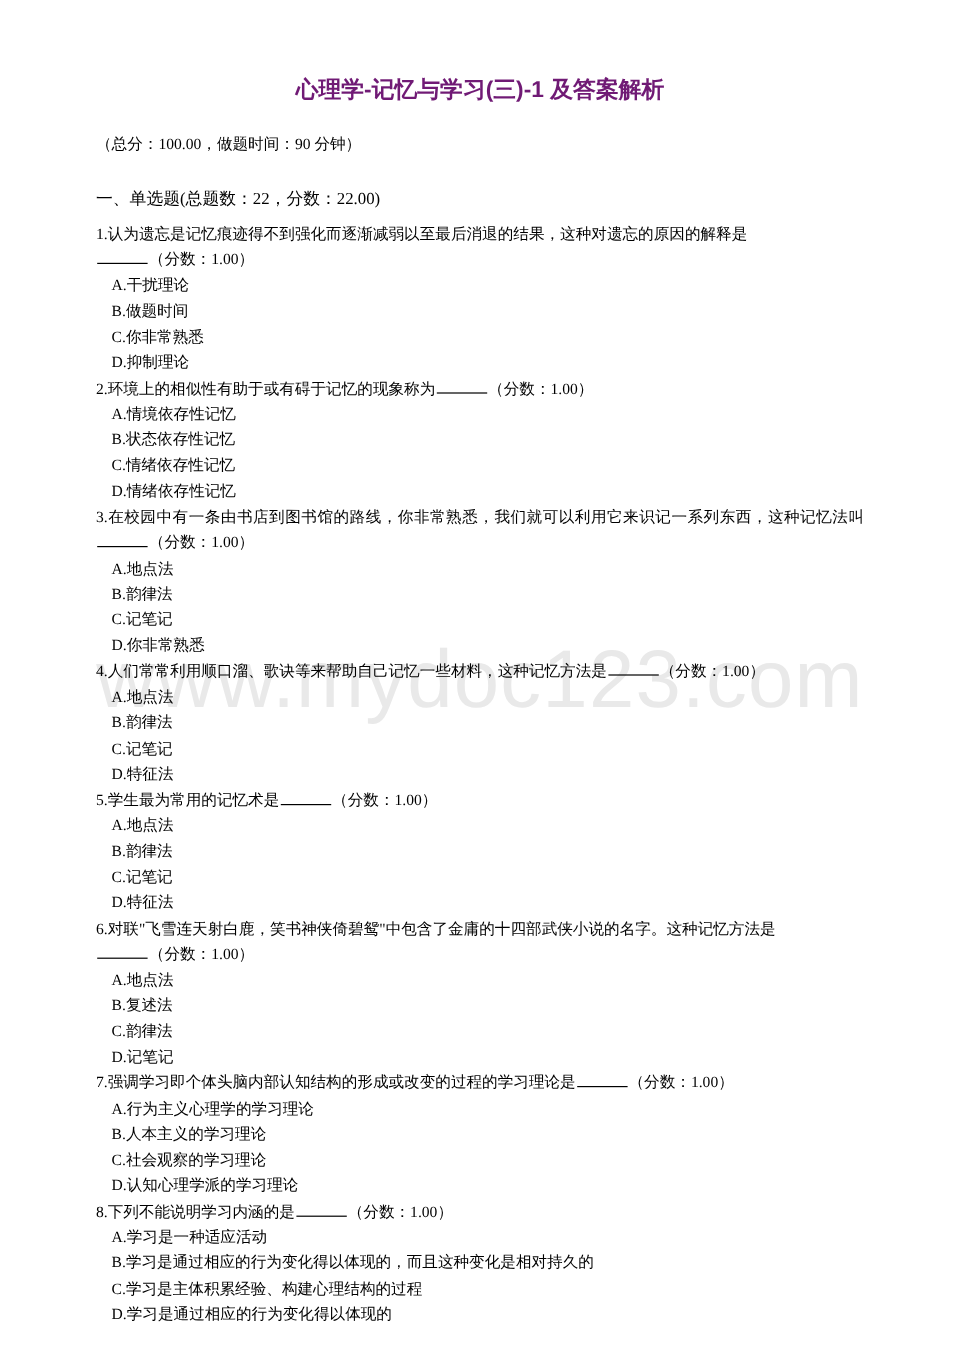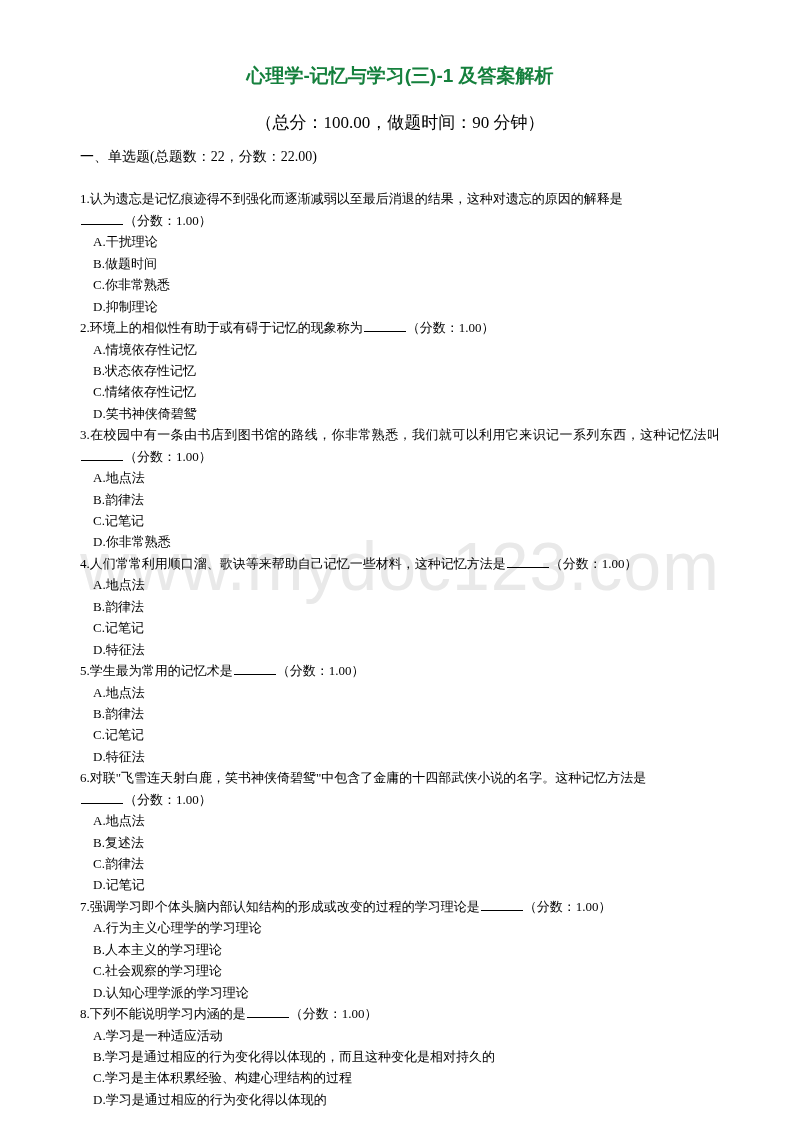--- a/index.html
+++ b/index.html
@@ -9,34 +9,34 @@
     background: #ffffff;
     font-family: "SimSun", "宋体", serif;
     font-size: 13px;
     color: #000000;
     padding: 60px 80px 40px 80px;
     line-height: 1.65;
     position: relative;
   }
   .title {
     text-align: center;
-    color: #15803d;
+    color: #701a75;
     font-size: 19px;
     font-weight: bold;
     margin-bottom: 18px;
     font-family: "SimHei", "黑体", sans-serif;
   }
   .meta {
-    text-align: center;
-    font-size: 17px;
-    margin-bottom: 8px;
+    text-align: left;
+    font-size: 13px;
+    margin-bottom: 24px;
   }
   .section {
     font-size: 14px;
-    margin-bottom: 20px;
+    margin-bottom: 6px;
   }
   .question {
     margin-bottom: 0;
   }
   .q-stem {
     text-align: justify;
   }
   .choice {
     text-indent: 1em;
   }
@@ -81,21 +81,21 @@
     <div class="choice">B.做题时间</div>
     <div class="choice">C.你非常熟悉</div>
     <div class="choice">D.抑制理论</div>
   </div>
 
   <div class="question">
     <div class="q-stem"><span>2.</span><span>环境上的相似性有助于或有碍于记忆的现象称为</span><span class="blank"></span><span>（分数：1.00）</span></div>
     <div class="choice">A.情境依存性记忆</div>
     <div class="choice">B.状态依存性记忆</div>
     <div class="choice">C.情绪依存性记忆</div>
-    <div class="choice">D.笑书神侠倚碧鸳</div>
+    <div class="choice">D.情绪依存性记忆</div>
   </div>
 
   <div class="question">
     <div class="q-stem"><span>3.</span><span>在校园中有一条由书店到图书馆的路线，你非常熟悉，我们就可以利用它来识记一系列东西，这种记忆法叫</span><span class="blank"></span><span>（分数：1.00）</span></div>
     <div class="choice">A.地点法</div>
     <div class="choice">B.韵律法</div>
     <div class="choice">C.记笔记</div>
     <div class="choice">D.你非常熟悉</div>
   </div>
 

